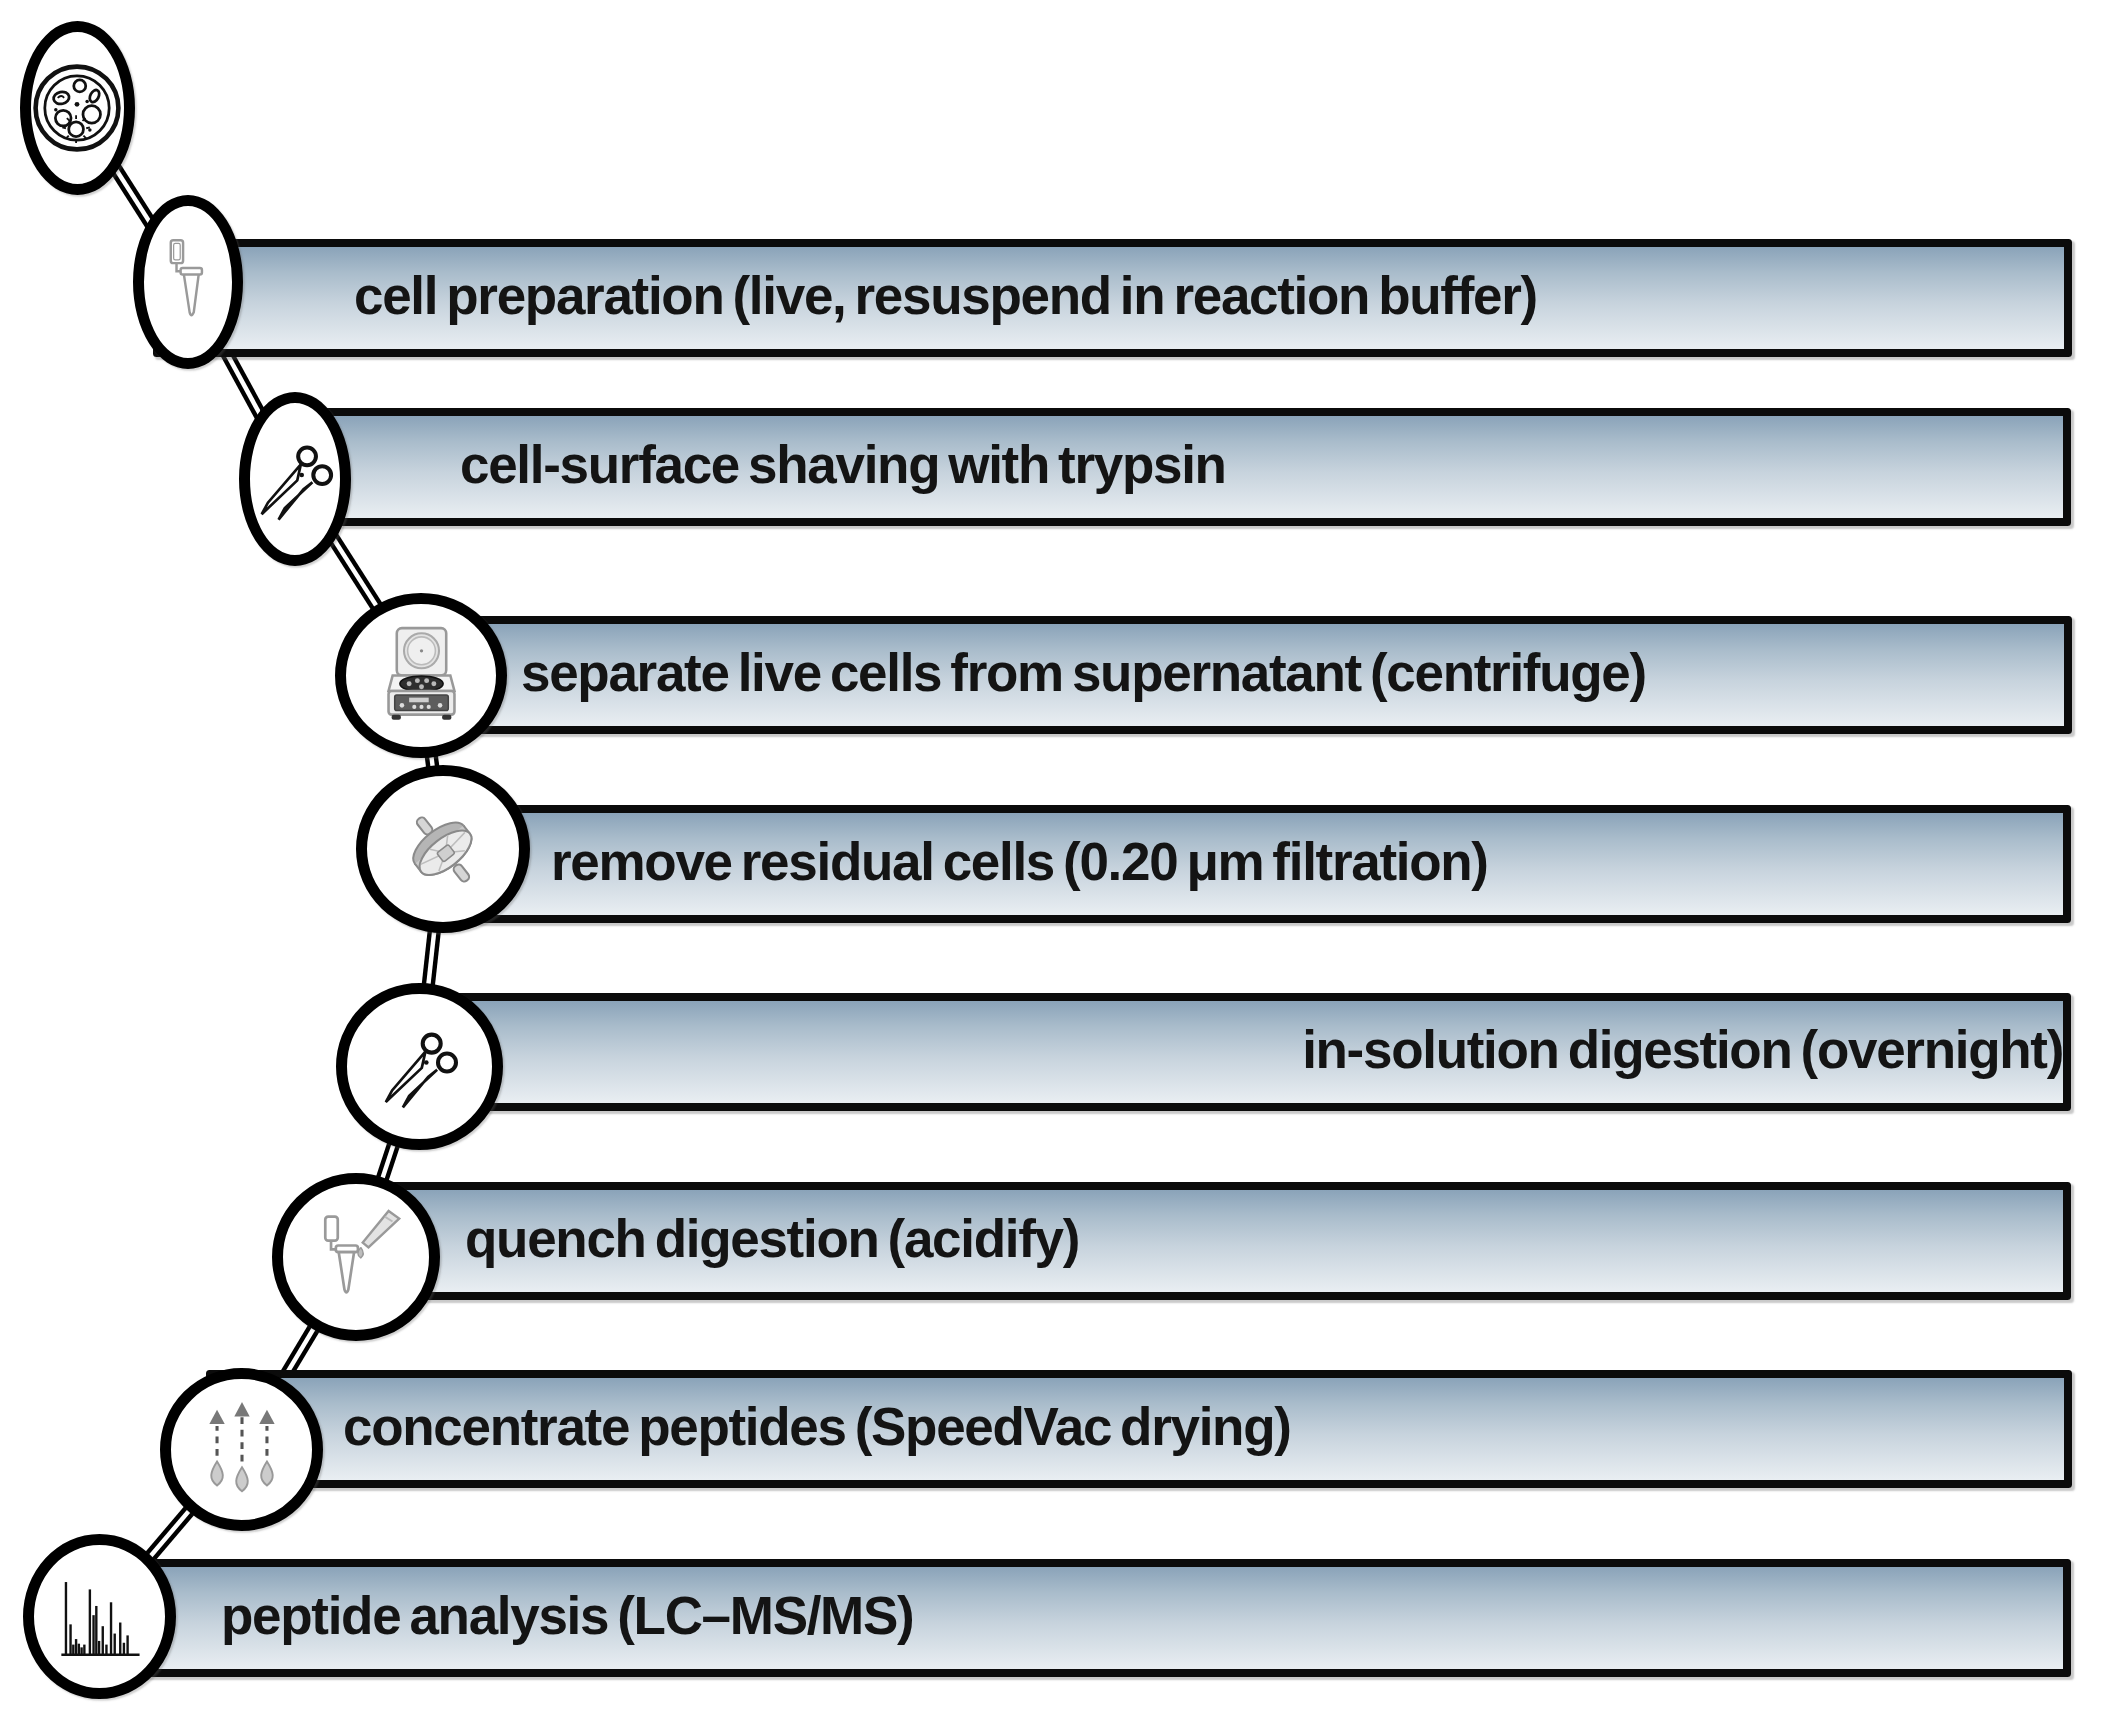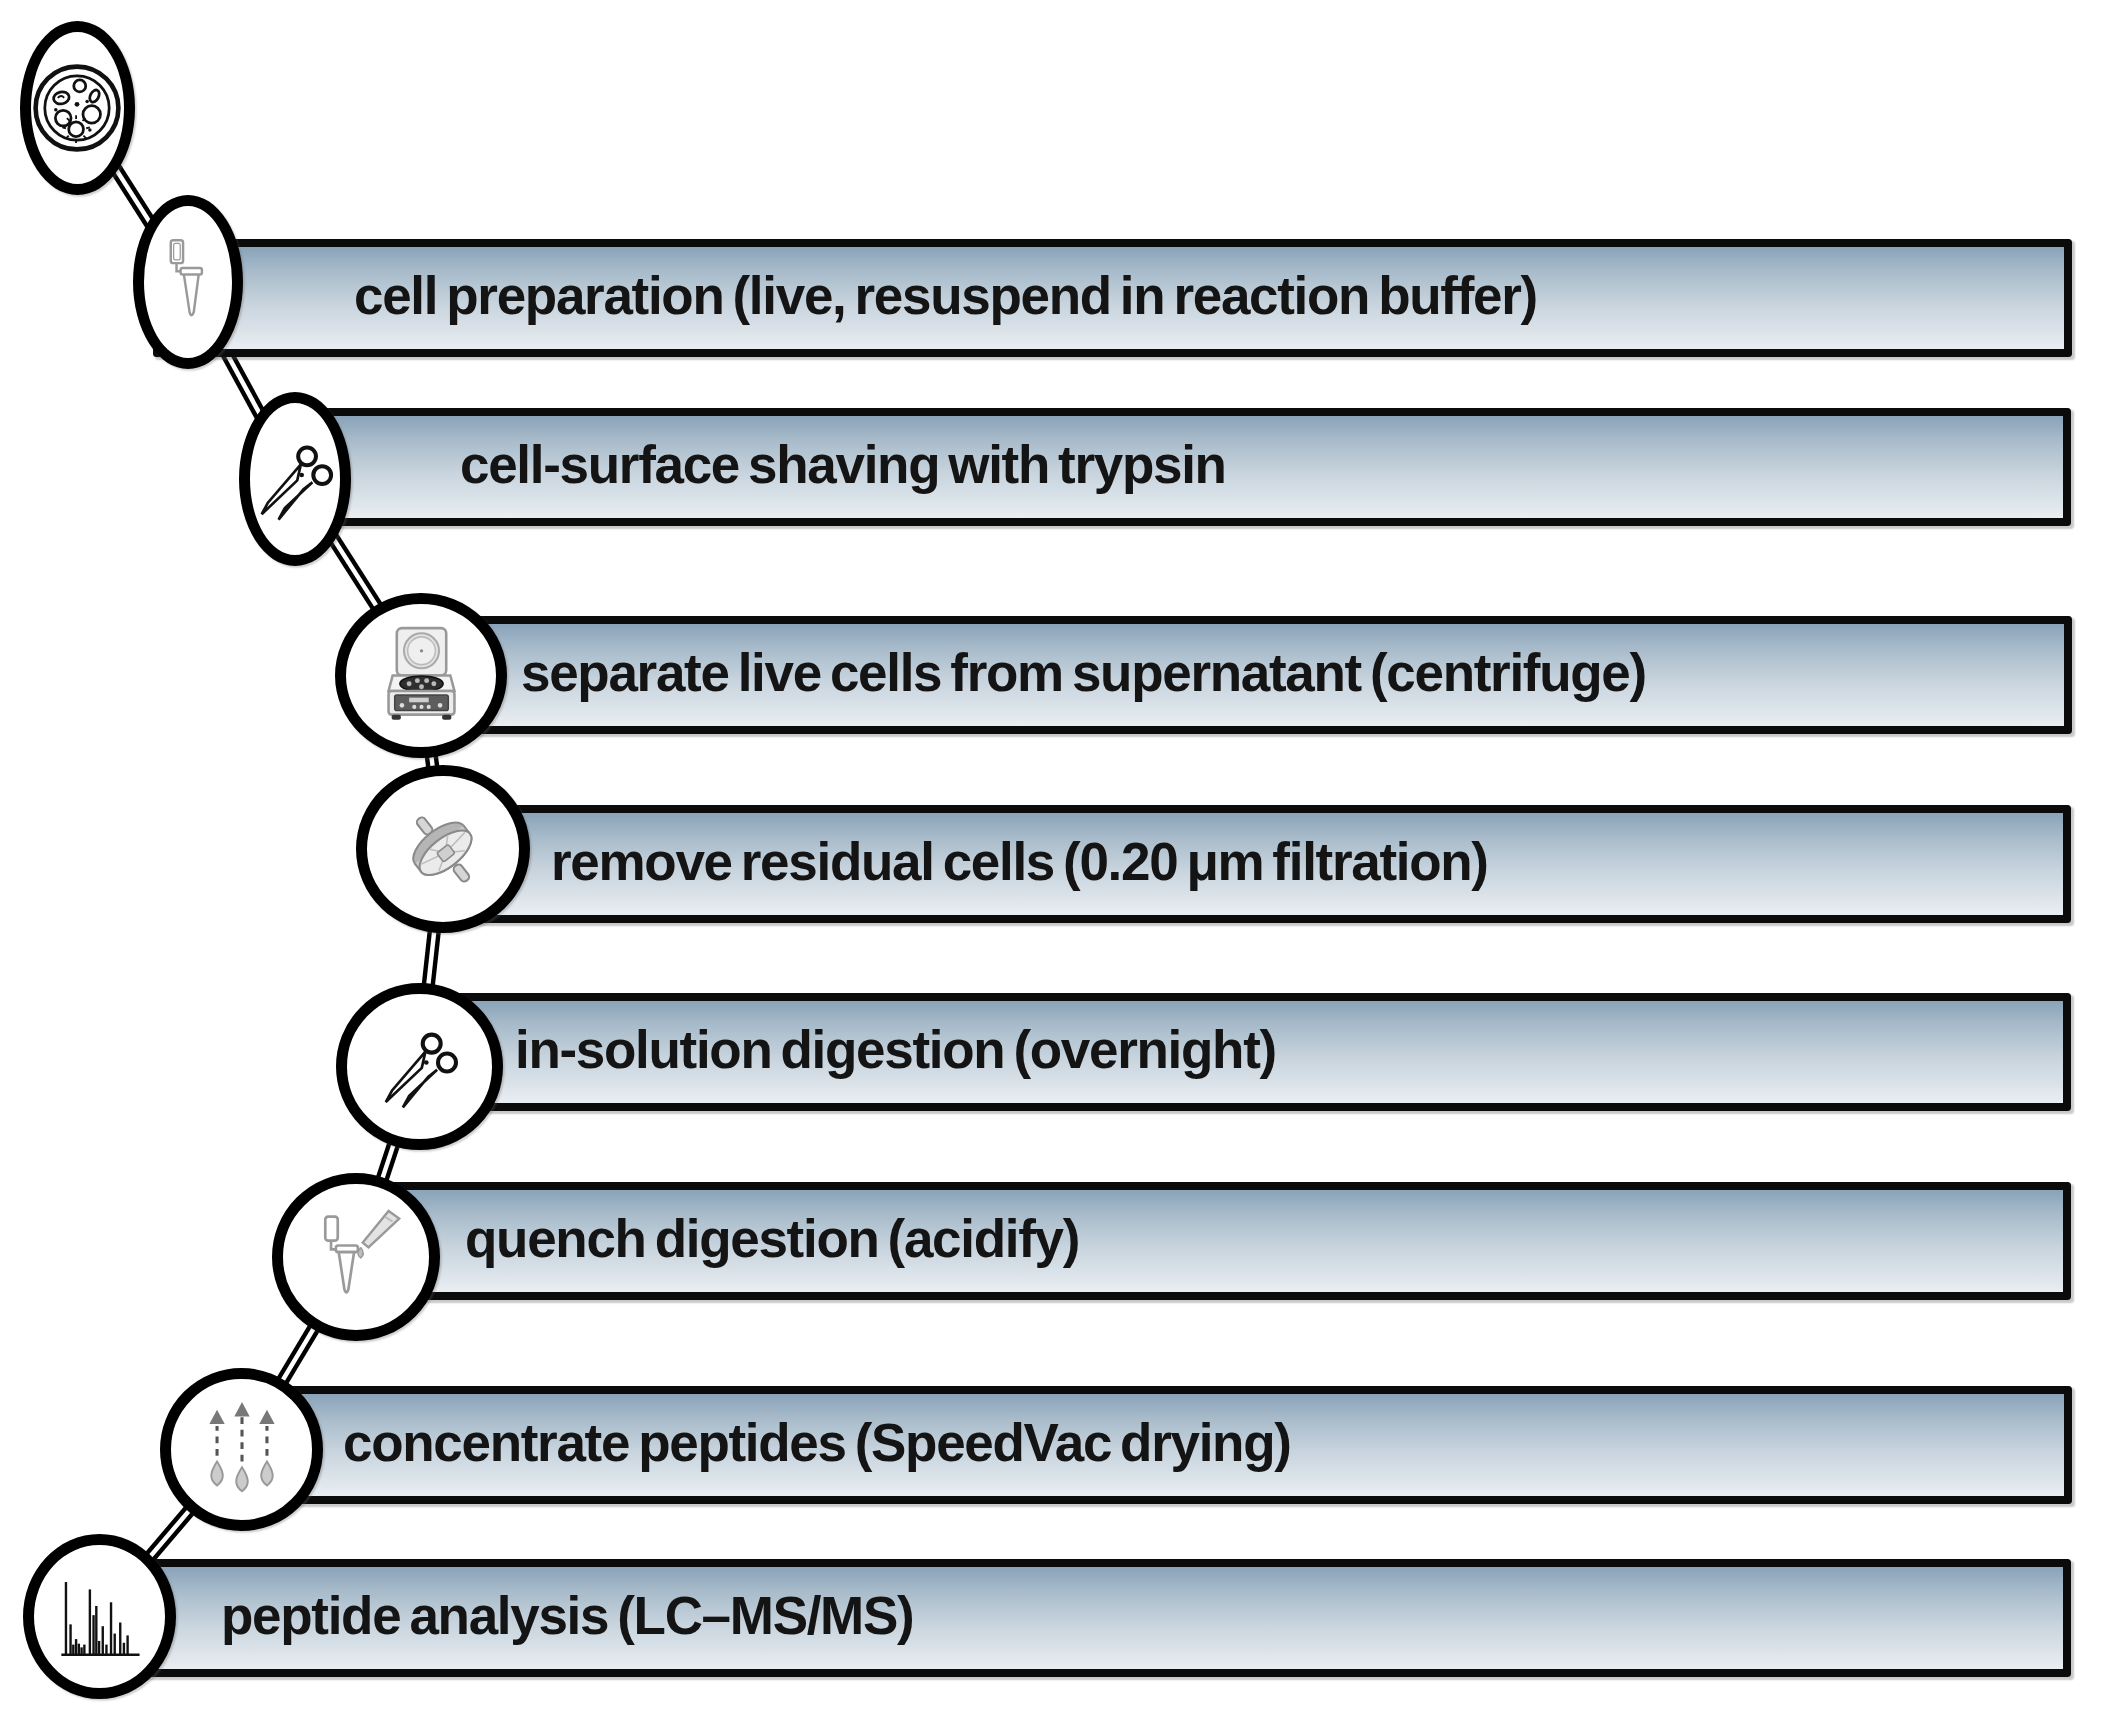--- a/index.html
+++ b/index.html
@@ -37,23 +37,23 @@
     box-shadow:1.8px 1.8px 1.8px rgba(100,100,100,.3);
     z-index:3;
   }
   .badge svg{display:block;}
   
   .bar.s1{left:42px;  top:51px;  width:2030px;} .bar.s1 .label{padding-left:155px;}
   .bar.s2{left:153px; top:239px; width:1919px;} .bar.s2 .label{padding-left:193px;}
   .bar.s3{left:260px; top:408px; width:1811px;} .bar.s3 .label{padding-left:192px;}
   .bar.s4{left:386px; top:616px; width:1686px;} .bar.s4 .label{padding-left:127px;text-align:right;}
   .bar.s5{left:408px; top:805px; width:1663px;} .bar.s5 .label{padding-left:135px;}
-  .bar.s6{left:384px; top:993px;width:1687px;} .bar.s6 .label{padding-left:123px;}
+  .bar.s6{left:384px; top:993px;width:1687px;justify-content:flex-end;} .bar.s6 .label{padding-left:123px;}
   .bar.s7{left:321px; top:1182px;width:1750px;} .bar.s7 .label{padding-left:136px;}
-  .bar.s8{left:206px; top:1370px;width:1866px;margin-top:16px;} .bar.s8 .label{padding-left:129px;}
+  .bar.s8{left:206px; top:1370px;width:1866px;} .bar.s8 .label{padding-left:129px;}
   .bar.s9{left:64px;  top:1559px;width:2007px;} .bar.s9 .label{padding-left:149px;}
   
   .badge.c1{left:19.5px;  top:21px;  width:115px;height:174px;}
   .badge.c2{left:133px; top:195px; width:110px;height:174px;}
   .badge.c3{left:239px; top:392px; width:112px;height:174px;}
   .badge.c4{left:335px; top:593px; width:172px;height:165px;}
   .badge.c5{left:356px; top:765px; width:174px;height:168px;}
   .badge.c6{left:336px; top:983px;width:167px;height:167px;}
   .badge.c7{left:272px; top:1173px;width:168px;height:168px;}
   .badge.c8{left:160px; top:1368px;width:163px;height:163px;}

